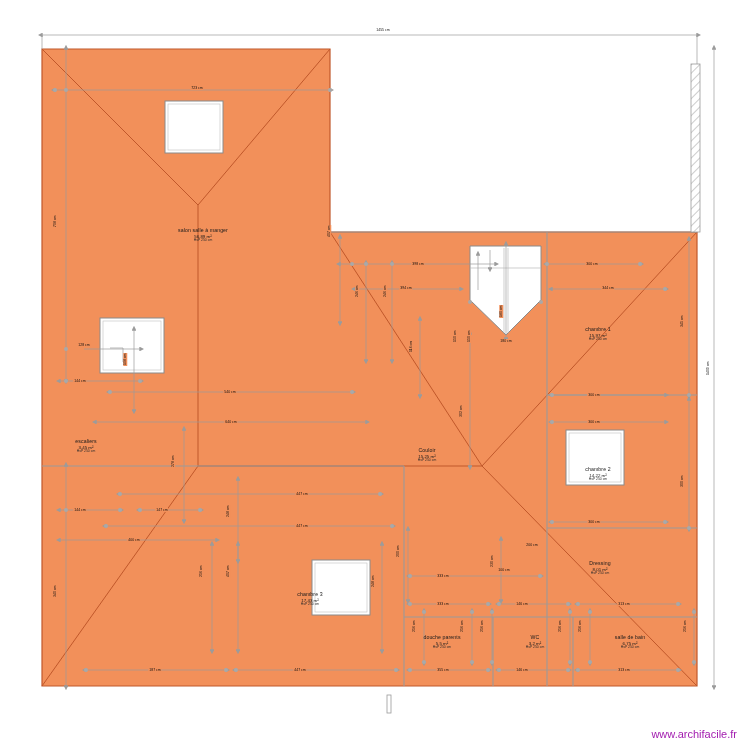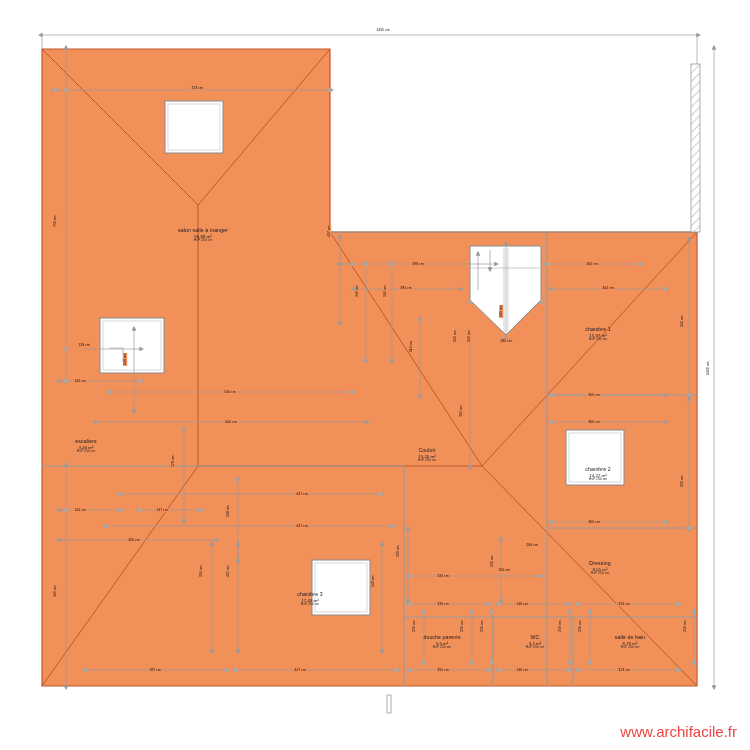--- a/index.html
+++ b/index.html
@@ -13,21 +13,21 @@
              line-height:1.15;pointer-events:none;white-space:nowrap;}
   .roomlabel .rn{font-size:5.2px;letter-spacing:.1px;}
   .roomlabel .ra{font-size:4.4px;}
   .roomlabel .rh{font-size:3.4px;color:#2a2a2a;}
 
   .dimlabel{position:absolute;font-size:3.5px;color:#111;white-space:nowrap;
             background:#F2905A;padding:0 1px;pointer-events:none;}
   .dimlabel.onwhite{background:#ffffff;}
   .dimlabel.vert{transform-origin:left top;}
 
-  #footer{position:absolute;right:13px;bottom:10px;font-size:15px;color:#ef4444;
+  #footer{position:absolute;right:13px;bottom:10px;font-size:11px;color:#a21caf;
           font-family:"Liberation Sans",sans-serif;}
 </style>
 </head>
 <body>
 
 <div id="stage">
 
   <svg id="plan" viewBox="0 0 750 750">
     <defs>
       <pattern id="hatch" width="6" height="6" patternTransform="rotate(45)" patternUnits="userSpaceOnUse">

